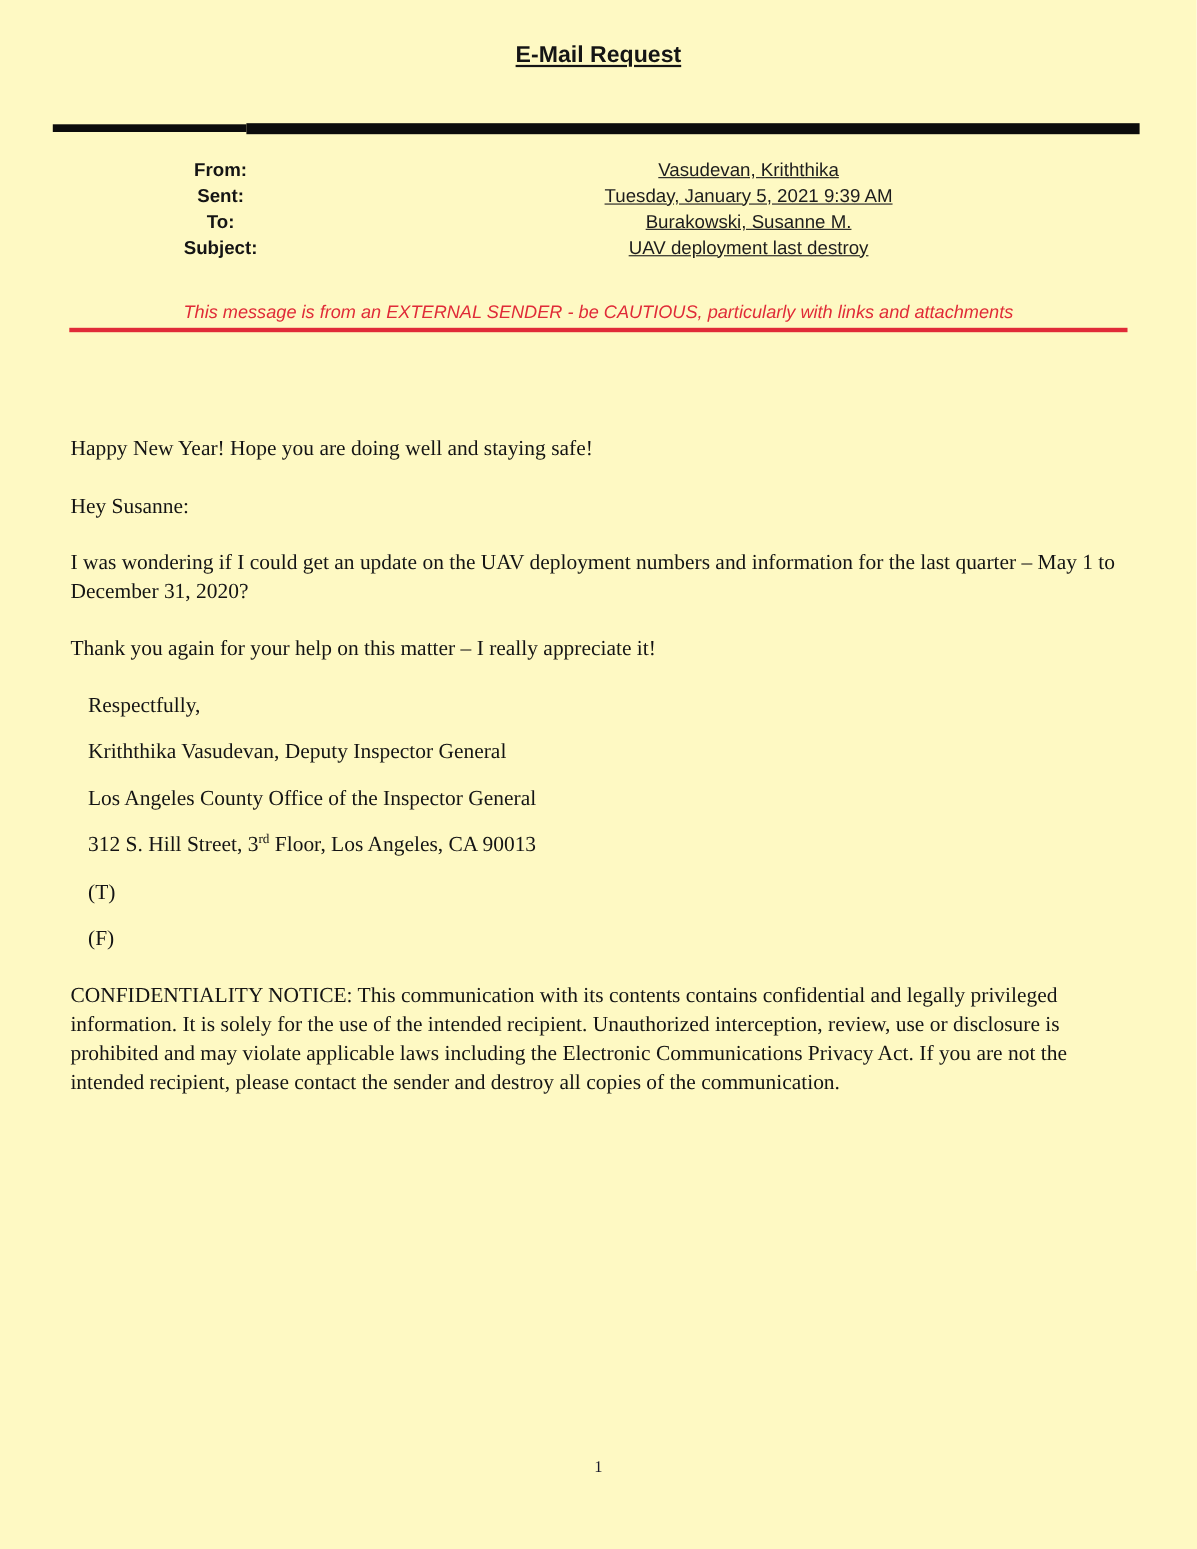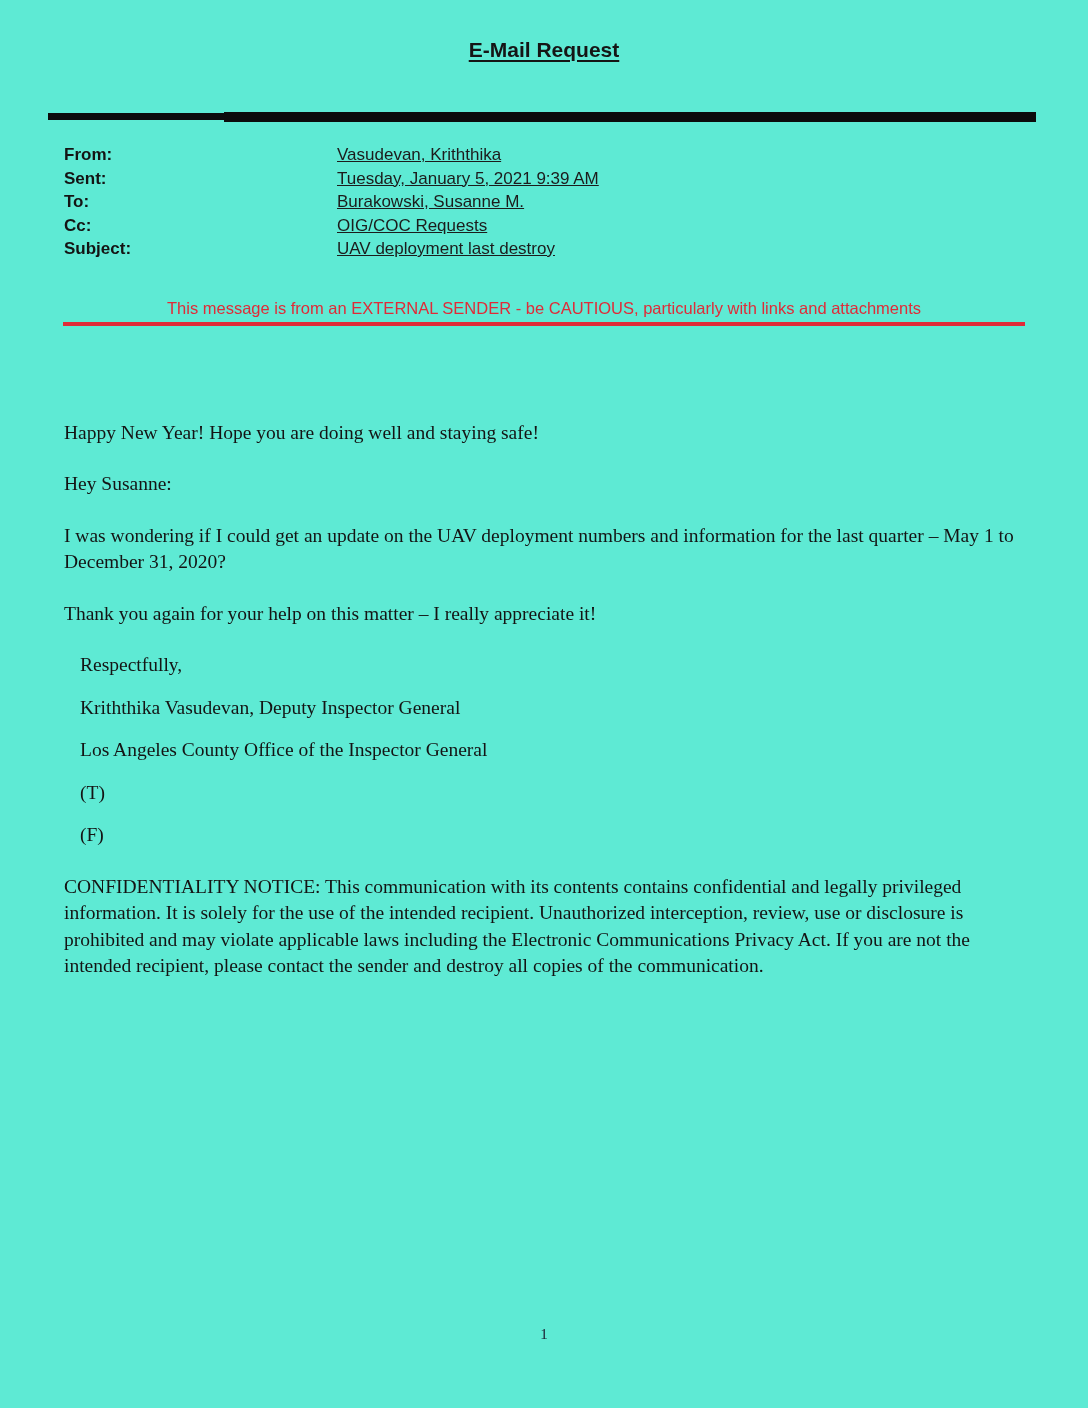--- a/index.html
+++ b/index.html
@@ -5,21 +5,21 @@
   html, body {
     margin: 0;
     padding: 0;
     background: #ffffff;
   }
   .page {
     position: relative;
     width: 1088px;
     height: 1408px;
     margin: 0 auto;
-    background: #5eead4;
+    background: #fef9c3;
     color: #111111;
     overflow: hidden;
     font-family: "Liberation Serif", serif;
   }
 
   
   .doc-title {
     margin-top: 38px;
     text-align: center;
     font-family: "Liberation Sans", sans-serif;
@@ -57,32 +57,33 @@
   }
 
   
   .hdr-table {
     margin: 20px 64px 0 64px;
     font-family: "Liberation Sans", sans-serif;
     font-size: 17px;
     line-height: 23.5px;
     color: #1c1c1c;
   }
-  .hdr-row { display: flex; }
+  .hdr-row { display: flex; text-align: center; }
   .hdr-label {
     width: 273px;
     flex: 0 0 273px;
     font-weight: bold;
     color: #141414;
   }
   .hdr-value { flex: 1; text-decoration: underline; }
 
   
   .warning-block {
     margin: 36px 63px 0 63px;
+    font-style: italic;
   }
   .warning-text {
     text-align: center;
     font-family: "Liberation Sans", sans-serif;
     font-size: 16.5px;
     line-height: 22px;
   }
   .warning-rule {
     margin-top: 3px;
     height: 4px;
@@ -141,44 +142,41 @@
     </div>
     <div class="hdr-row">
       <div class="hdr-label">Sent:</div>
       <div class="hdr-value">Tuesday, January 5, 2021 9:39 AM</div>
     </div>
     <div class="hdr-row">
       <div class="hdr-label">To:</div>
       <div class="hdr-value">Burakowski, Susanne M.</div>
     </div>
     <div class="hdr-row">
-      <div class="hdr-label">Cc:</div>
-      <div class="hdr-value">OIG/COC Requests</div>
-    </div>
-    <div class="hdr-row">
       <div class="hdr-label">Subject:</div>
       <div class="hdr-value">UAV deployment last destroy</div>
     </div>
   </div>
 
   <div class="warning-block">
     <div class="warning-text" style="color: rgb(224, 43, 56);">This message is from an EXTERNAL SENDER - be CAUTIOUS, particularly with links and attachments</div>
     <div class="warning-rule" style="background: rgb(224, 43, 56);"></div>
   </div>
 
   <div class="body-block">
     <p>Happy New Year! Hope you are doing well and staying safe!</p>
     <p>Hey Susanne:</p>
     <p>I was wondering if I could get an update on the UAV deployment numbers and information for the last quarter – May 1 to December 31, 2020?</p>
     <p>Thank you again for your help on this matter – I really appreciate it!</p>
 
     <div class="sig-block">
       <div class="sig-line">Respectfully,</div>
       <div class="sig-line">Kriththika Vasudevan, Deputy Inspector General</div>
       <div class="sig-line">Los Angeles County Office of the Inspector General</div>
+      <div class="sig-line"><span>312 S. Hill Street, 3</span><sup class="ord">rd</sup><span> Floor, Los Angeles, CA 90013</span></div>
       <div class="sig-line">(T)</div>
       <div class="sig-line">(F)</div>
     </div>
 
     <p class="confidentiality">CONFIDENTIALITY NOTICE: This communication with its contents contains confidential and legally privileged information. It is solely for the use of the intended recipient. Unauthorized interception, review, use or disclosure is prohibited and may violate applicable laws including the Electronic Communications Privacy Act. If you are not the intended recipient, please contact the sender and destroy all copies of the communication.</p>
   </div>
 
   <div class="footer-pageno">1</div>
 
 </div>

